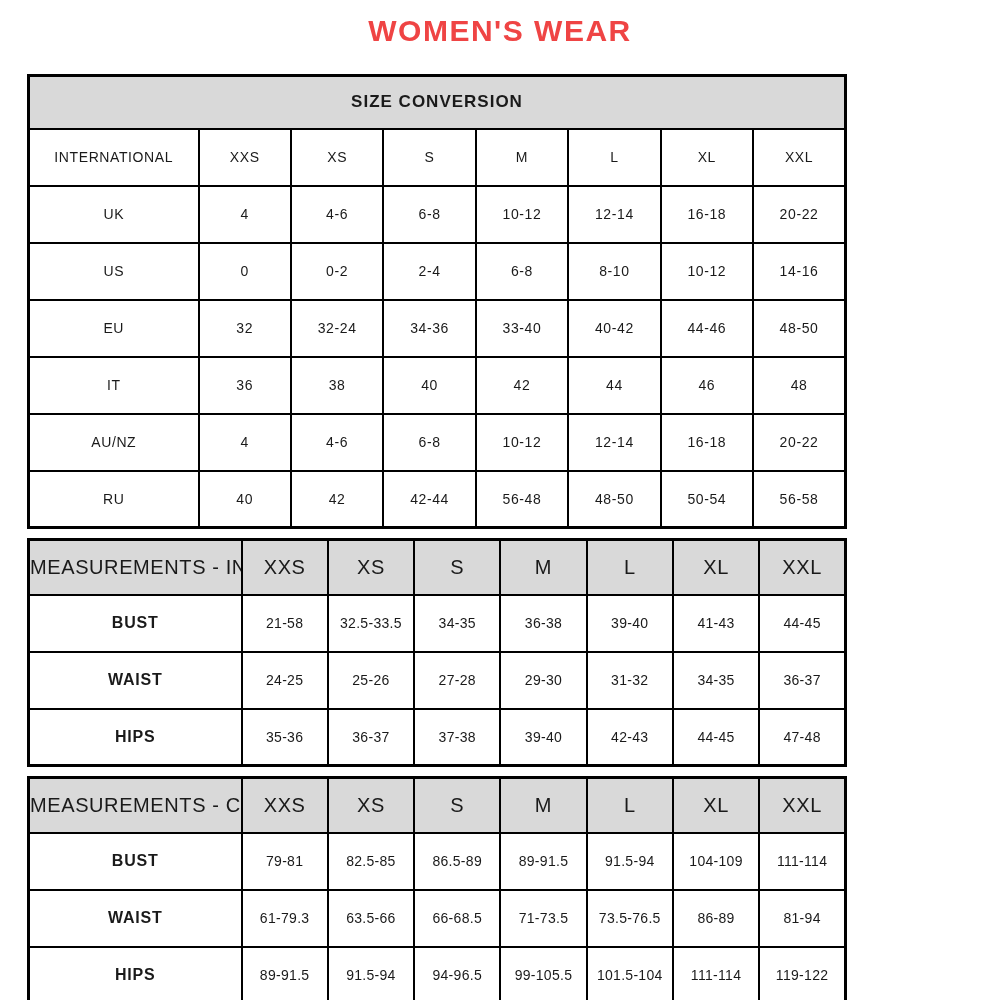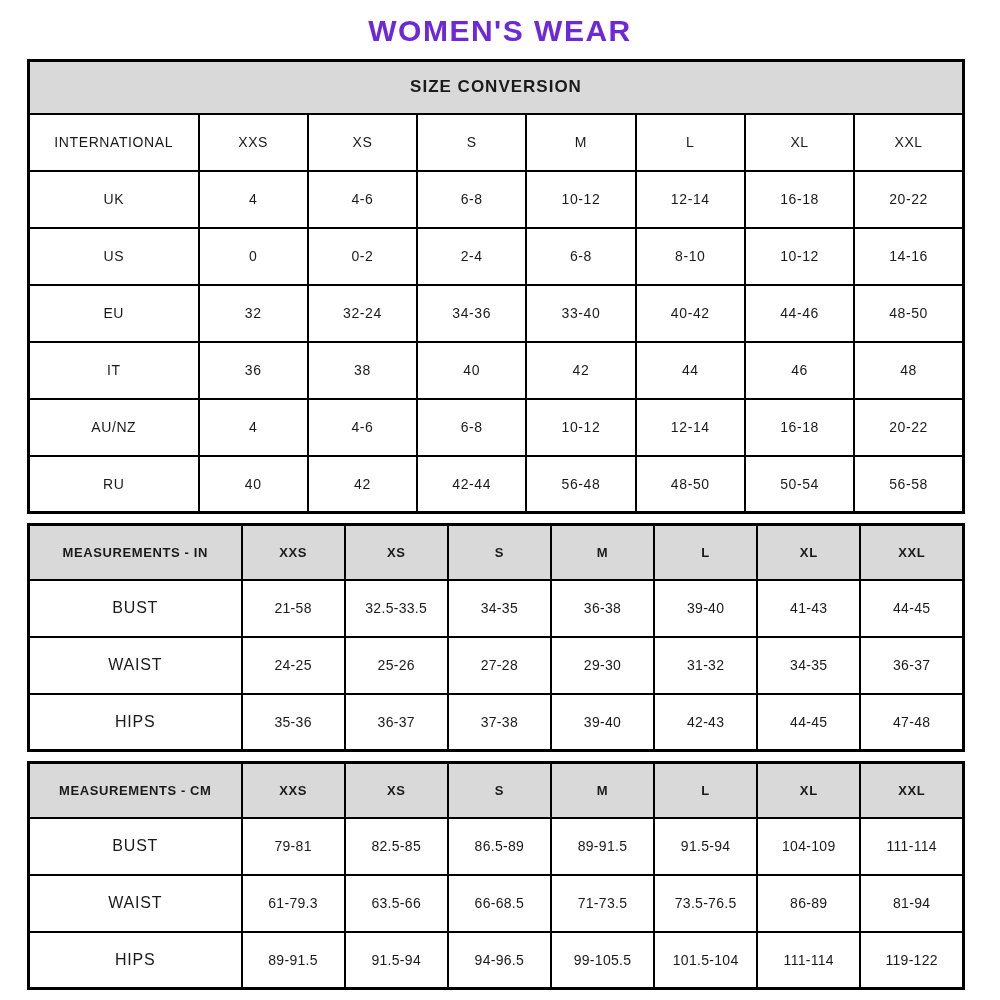--- a/index.html
+++ b/index.html
@@ -1,45 +1,45 @@
 <!DOCTYPE html>
 <html><head>
 <meta charset="utf-8">
 <style>
   * { margin:0; padding:0; box-sizing:border-box; }
   html, body { width:1000px; height:1000px; background:#ffffff; }
   body { font-family:"Liberation Sans", sans-serif; color:#1a1a1a; }
   .page { width:946px; margin:0 auto; padding-top:12px; }
   .title {
     text-align:center; font-size:30px; font-weight:700;
-    letter-spacing:1.5px; margin:2px 0 11px; color:#6d28d9;
+    letter-spacing:1.5px; margin:2px 0 26px; color:#ef4444;
   }
   table {
-    width:938px; border-collapse:collapse; table-layout:fixed;
+    width:820px; border-collapse:collapse; table-layout:fixed;
     border:3px solid #000; margin-bottom:9px;
   }
   th, td {
     border:2px solid #000; text-align:center; vertical-align:middle;
     overflow:hidden; white-space:nowrap;
   }
   
   .conv col.label-col { width:170px; }
   .conv .band-cell {
     height:53px; background:#d9d9d9; font-size:17px; font-weight:700;
     letter-spacing:1px;
   }
   .conv td { height:57px; font-size:14px; letter-spacing:0.6px; font-weight:500; }
   
   .meas col.label-col { width:213px; }
   .meas th {
-    height:55px; background:#d9d9d9; font-size:13px; font-weight:700;
+    height:55px; background:#d9d9d9; font-size:20px; font-weight:400;
     letter-spacing:0.6px;
   }
   .meas td { height:57px; font-size:14px; letter-spacing:0.3px; }
-  .meas td.rowlabel { font-size:16px; letter-spacing:0.8px; font-weight:400;margin-left:28px; }
+  .meas td.rowlabel { font-size:16px; letter-spacing:0.8px; font-weight:700;margin-left:28px; }
 </style>
 </head>
 <body>
 
 <div class="page">
 
   <h1 class="title">WOMEN'S WEAR</h1>
 
   <table class="conv">
     <colgroup>

